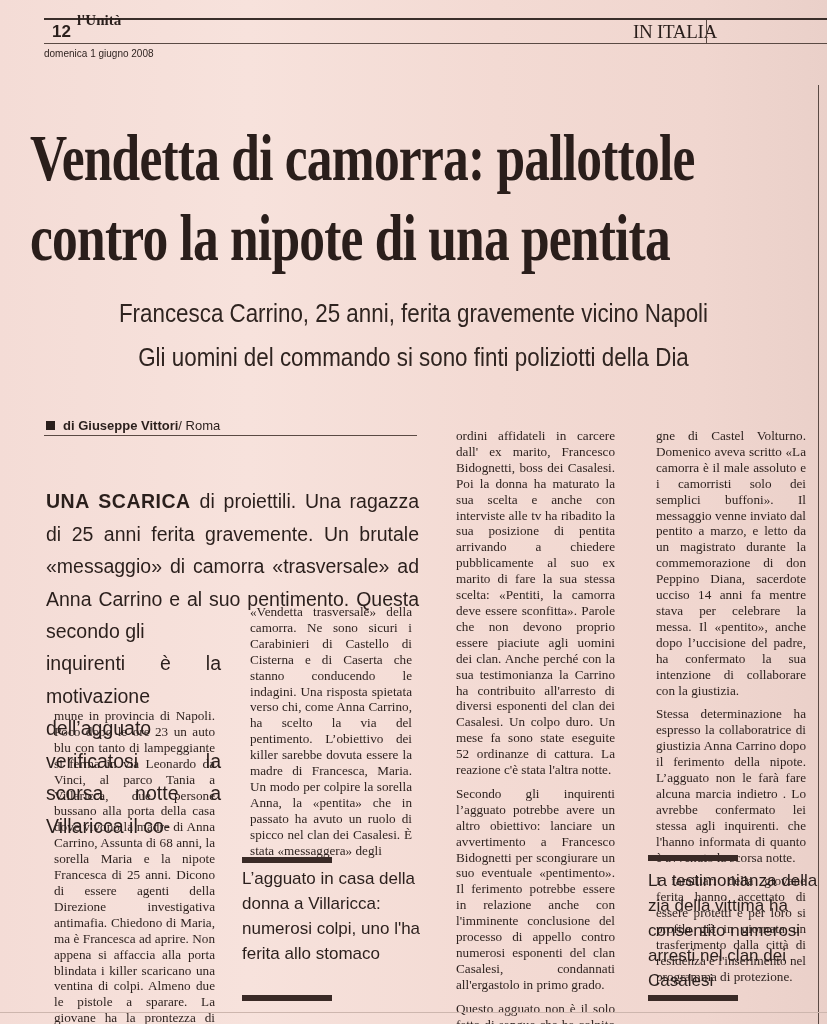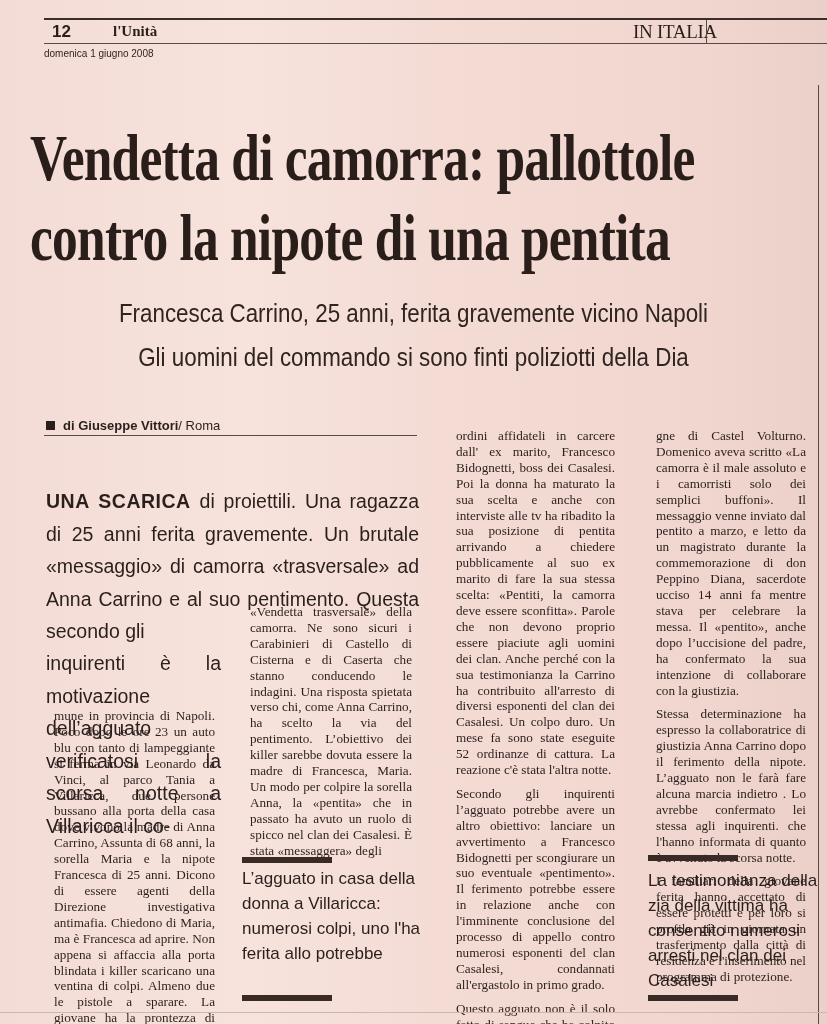--- a/index.html
+++ b/index.html
@@ -6,21 +6,21 @@
   body {
     width:827px; height:1024px; overflow:hidden; position:relative;
     background: linear-gradient(90deg, #f4dcd6 0%, #f7e2dc 30%, #f3dad3 60%, #f0d6cf 85%, #ead0c9 100%);
     color:#2a1f1c;
   }
   .abs { position:absolute; }
   
   .top-rule { left:44px; top:18px; width:783px; height:2px; background:#3a2e2a; }
   .bottom-rule { left:44px; top:43px; width:783px; height:1px; background:#5a4a44; }
   .page-num { left:52px; top:22px; font-family:"Liberation Sans", sans-serif; font-weight:bold; font-size:17px; color:#2a1f1c; }
-  .paper-name { left:77px; top:23px; font-family:"Liberation Serif", serif; font-weight:bold; font-size:15px; color:#2a1f1c;margin-left:36px; }
+  .paper-name { left:77px; top:12px; font-family:"Liberation Serif", serif; font-weight:bold; font-size:15px; color:#2a1f1c; }
   .section { left:633px; top:21px; font-family:"Liberation Serif", serif; font-size:19px; color:#2a1f1c; letter-spacing:-0.3px; }
   .section-sep { left:706px; top:20px; width:1px; height:24px; background:#5a4a44; }
   .date { left:44px; top:48px; font-family:"Liberation Sans", sans-serif; font-size:10px; color:#2a1f1c; }
   
   .headline {
     left:30px; top:118px; width:780px;
     font-family:"Liberation Serif", serif; font-weight:bold;
     font-size:66px; line-height:80px; color:#2a1e1b;
     transform: scaleX(0.78); transform-origin:left top; white-space:nowrap;
     letter-spacing:-1px;
@@ -112,20 +112,20 @@
   <p>Questo agguato non è il solo fatto di sangue che ha colpito la famiglia Bidognetti. Lo scorso 3 maggio Umberto Bidognetti, 69enne padre del «collaboratore di giustizia» Domenico, cugino di Francesco, è stato ammazzato in un agguato nelle campa-</p>
 </div>
 
 <div class="abs col col4">
   <p>gne di Castel Volturno. Domenico aveva scritto «La camorra è il male assoluto e i camorristi solo dei semplici buffoni». Il messaggio venne inviato dal pentito a marzo, e letto da un magistrato durante la commemorazione di don Peppino Diana, sacerdote ucciso 14 anni fa mentre stava per celebrare la messa. Il «pentito», anche dopo l’uccisione del padre, ha confermato la sua intenzione di collaborare con la giustizia.</p>
   <p>Stessa determinazione ha espresso la collaboratrice di giustizia Anna Carrino dopo il ferimento della nipote. L’agguato non le farà fare alcuna marcia indietro . Lo avrebbe confermato lei stessa agli inquirenti. che l'hanno informata di quanto è avvenuto la scorsa notte.</p>
   <p>I familiari della giovane ferita hanno accettato di essere protetti e per loro si profila già in giornata un trasferimento dalla città di residenza e l'inserimento nel programma di protezione.</p>
 </div>
 
 <div class="abs pq-bar pq1-top"></div>
-<div class="abs pq pq1">L’agguato in casa della donna a Villaricca: numerosi colpi, uno l'ha ferita allo potrebbe</div>
+<div class="abs pq pq1">L’agguato in casa della donna a Villaricca: numerosi colpi, uno l'ha ferita allo stomaco</div>
 <div class="abs pq-bar pq1-bot"></div>
 
 <div class="abs pq-bar pq2-top"></div>
 <div class="abs pq pq2">La testimonianza della zia della vittima ha consentito numerosi arresti nel clan dei Casalesi</div>
 <div class="abs pq-bar pq2-bot"></div>
 
 <div class="abs bottom-line"></div>
 
 </body></html>

